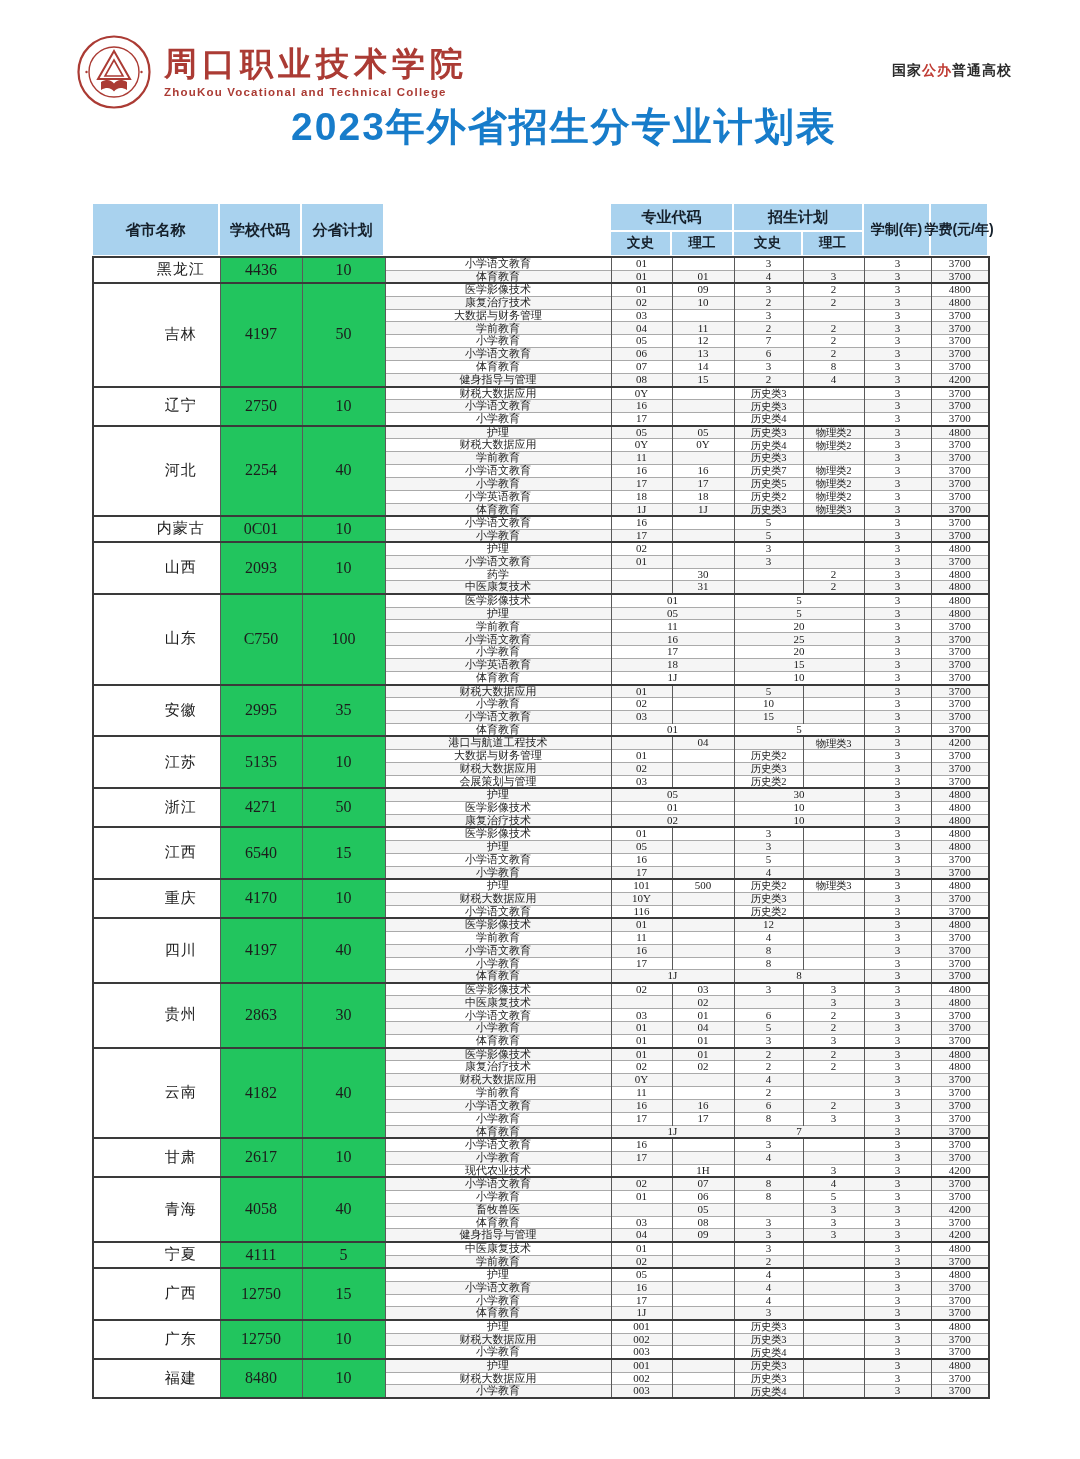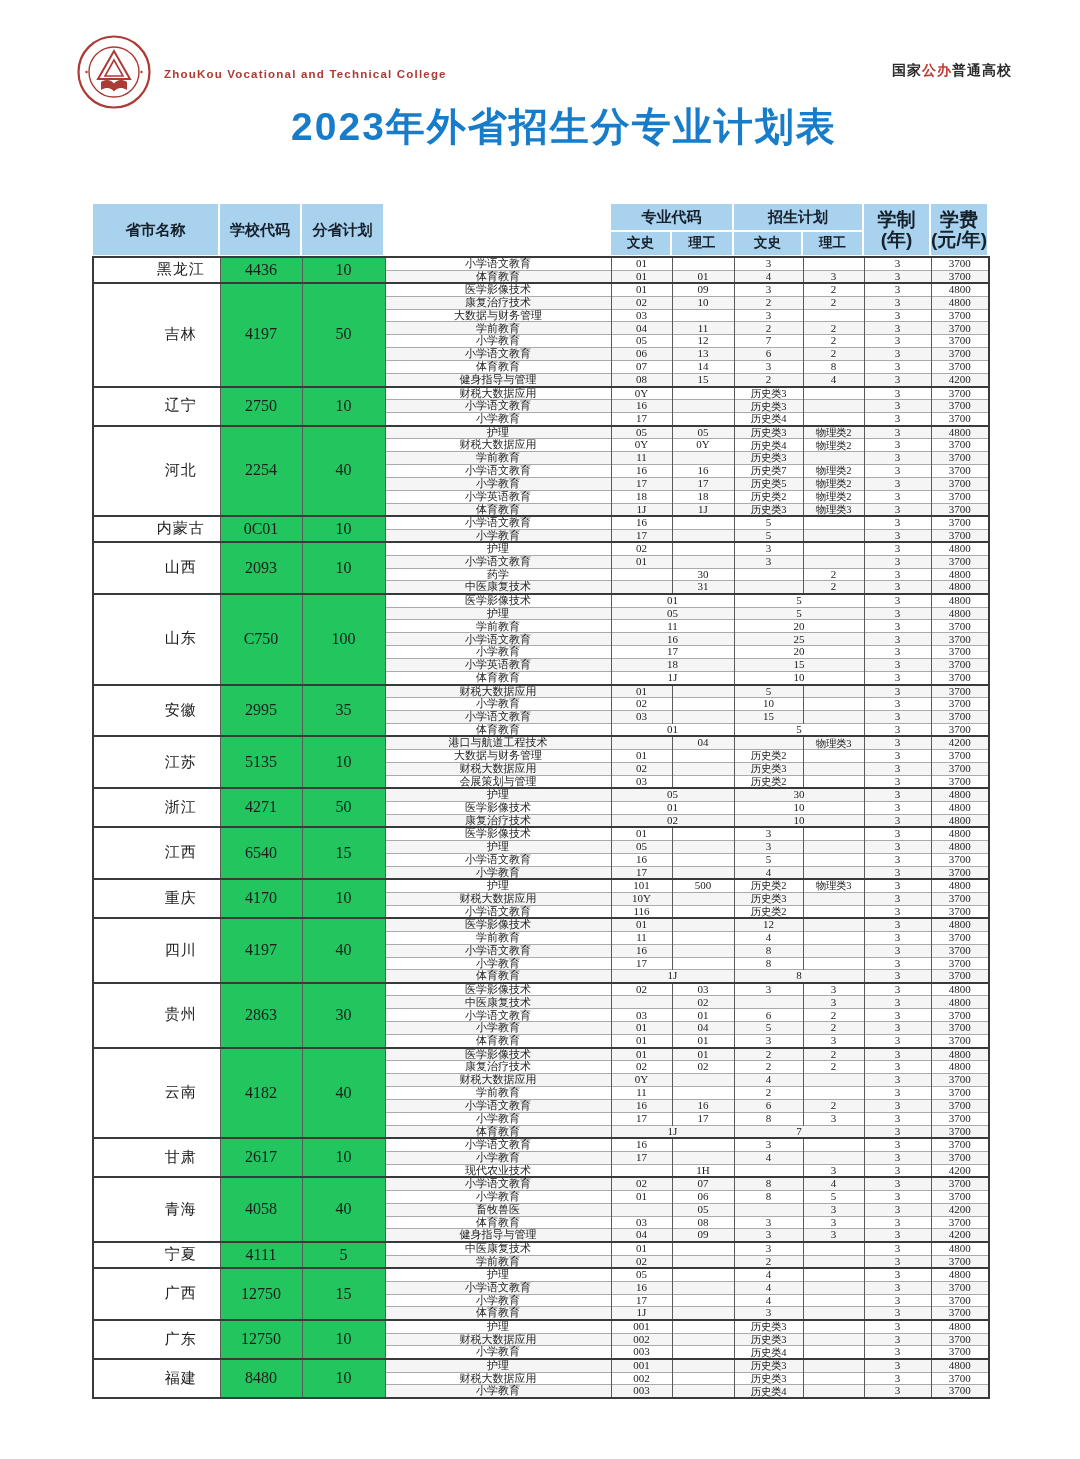--- a/index.html
+++ b/index.html
@@ -52,21 +52,21 @@
   }
   .hc{
     background:var(--header-bg);
     border:1.5px solid #ffffff;
     display:flex;align-items:center;justify-content:center;
     font-weight:bold;color:#15202b;
     font-size:15px;line-height:1.05;
     text-align:center;white-space:nowrap;
   }
   .hc.sub{font-size:13.5px;}
-  .hc.two{flex-direction:column;font-size:19px;}
+  .hc.two{flex-direction:row;font-size:14px;}
   .hc.two span{display:block;}
   .r2{grid-row:1/3;}
 
   
   table.plan{
     width:896px;border-collapse:collapse;table-layout:fixed;
     border:2px solid var(--line-dark);
     font-family:"Liberation Serif","DejaVu Serif",serif;
     color:#1c1c1c;
   }
@@ -96,20 +96,21 @@
     <svg class="seal" viewBox="0 0 76 76">
       <circle cx="38" cy="38" r="35.5" fill="none" stroke="#ab3b34" stroke-width="2.2"></circle>
       <circle cx="38" cy="38" r="25" fill="none" stroke="#ab3b34" stroke-width="1.4"></circle>
       <path d="M38 17 L54 45 L22 45 Z" fill="none" stroke="#ab3b34" stroke-width="2"></path>
       <path d="M38 26 L47 42 L29 42 Z" fill="none" stroke="#ab3b34" stroke-width="1.6"></path>
       <path d="M25 48 C31 44.5,35 46,38 49.5 C41 46,45 44.5,51 48 L51 56 C45 52.5,41 54,38 57.5 C35 54,31 52.5,25 56 Z" fill="#ab3b34"></path>
       <circle cx="10.5" cy="38" r="1.2" fill="#ab3b34"></circle>
       <circle cx="65.5" cy="38" r="1.2" fill="#ab3b34"></circle>
     </svg>
     <div class="brand-text">
+      <div class="cn">周口职业技术学院</div>
       <div class="en">ZhouKou Vocational and Technical College</div>
     </div>
   </div>
 
   <div class="badge">
     <span>国家</span><span class="em">公办</span><span>普通高校</span>
   </div>
 
   <h1 class="title">2023年外省招生分专业计划表</h1>
 

